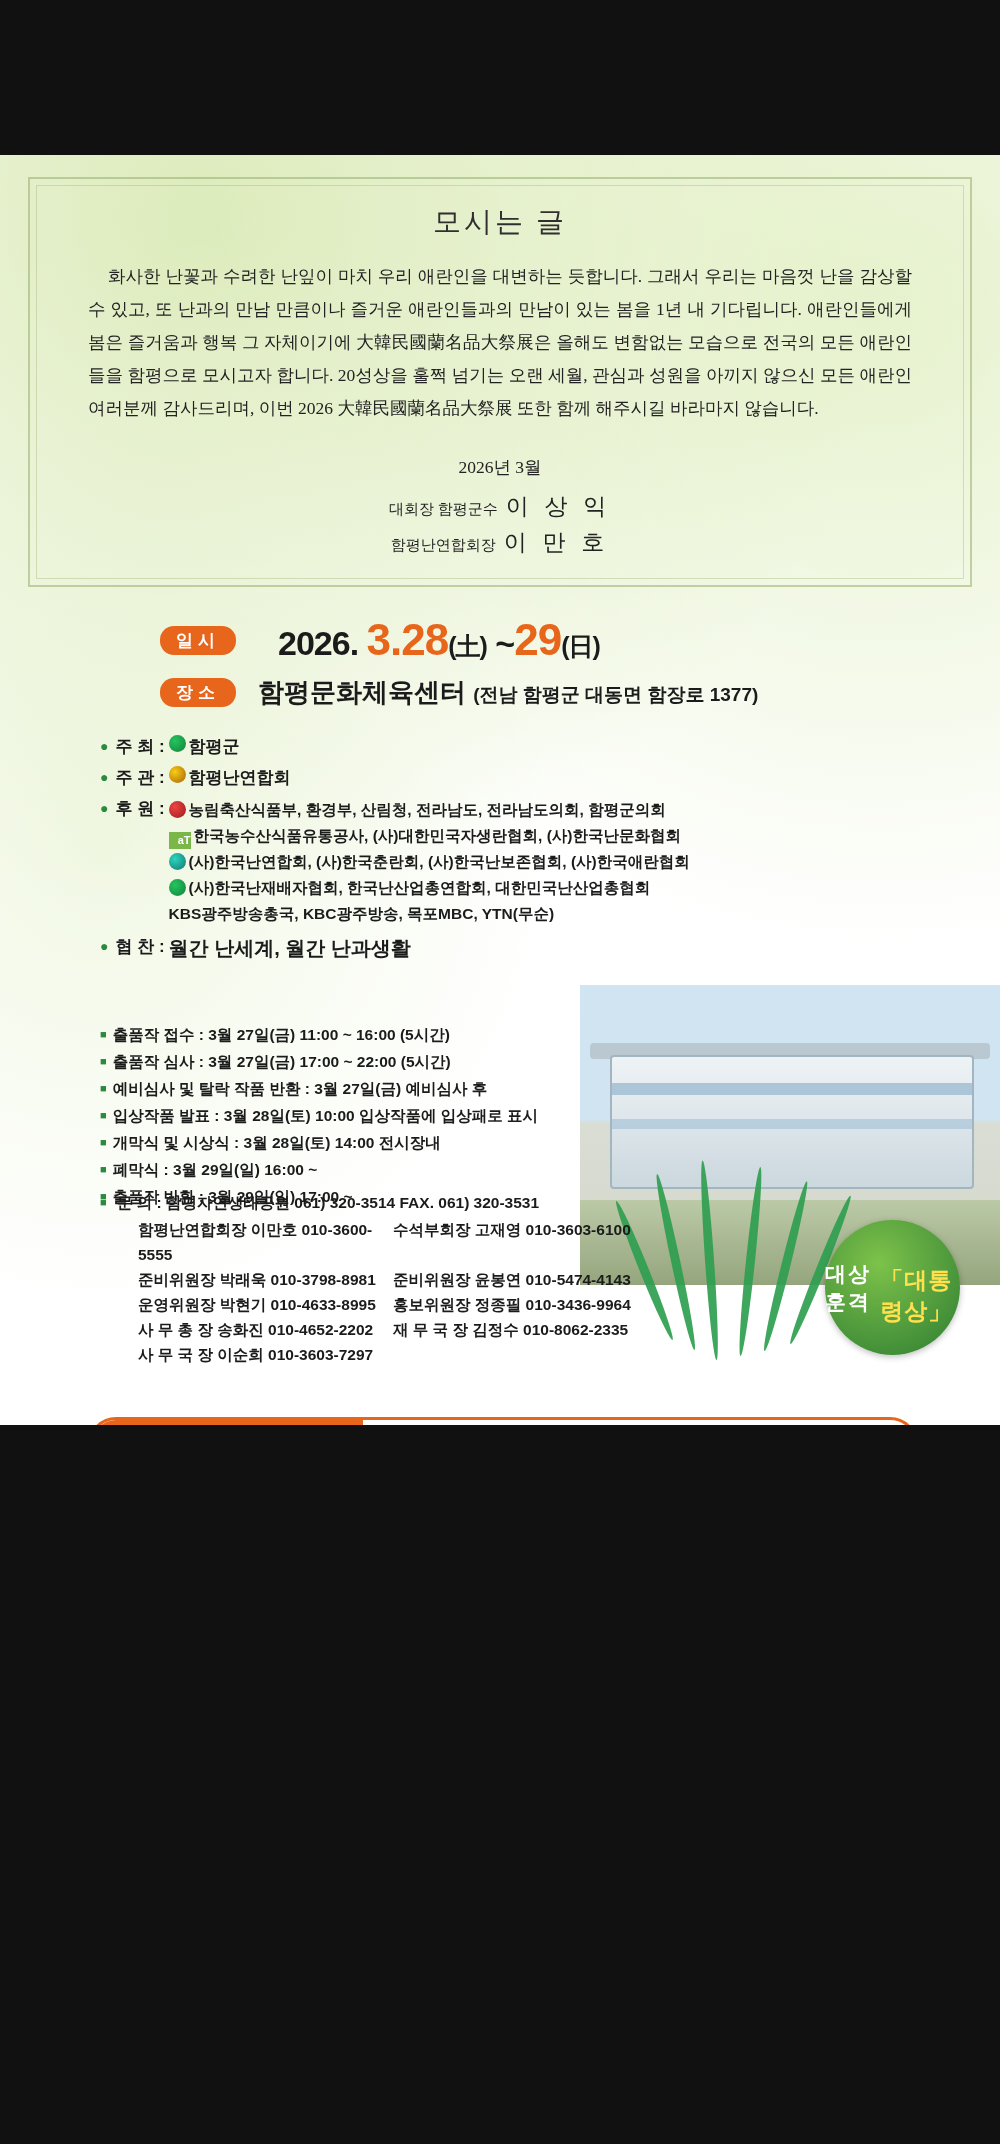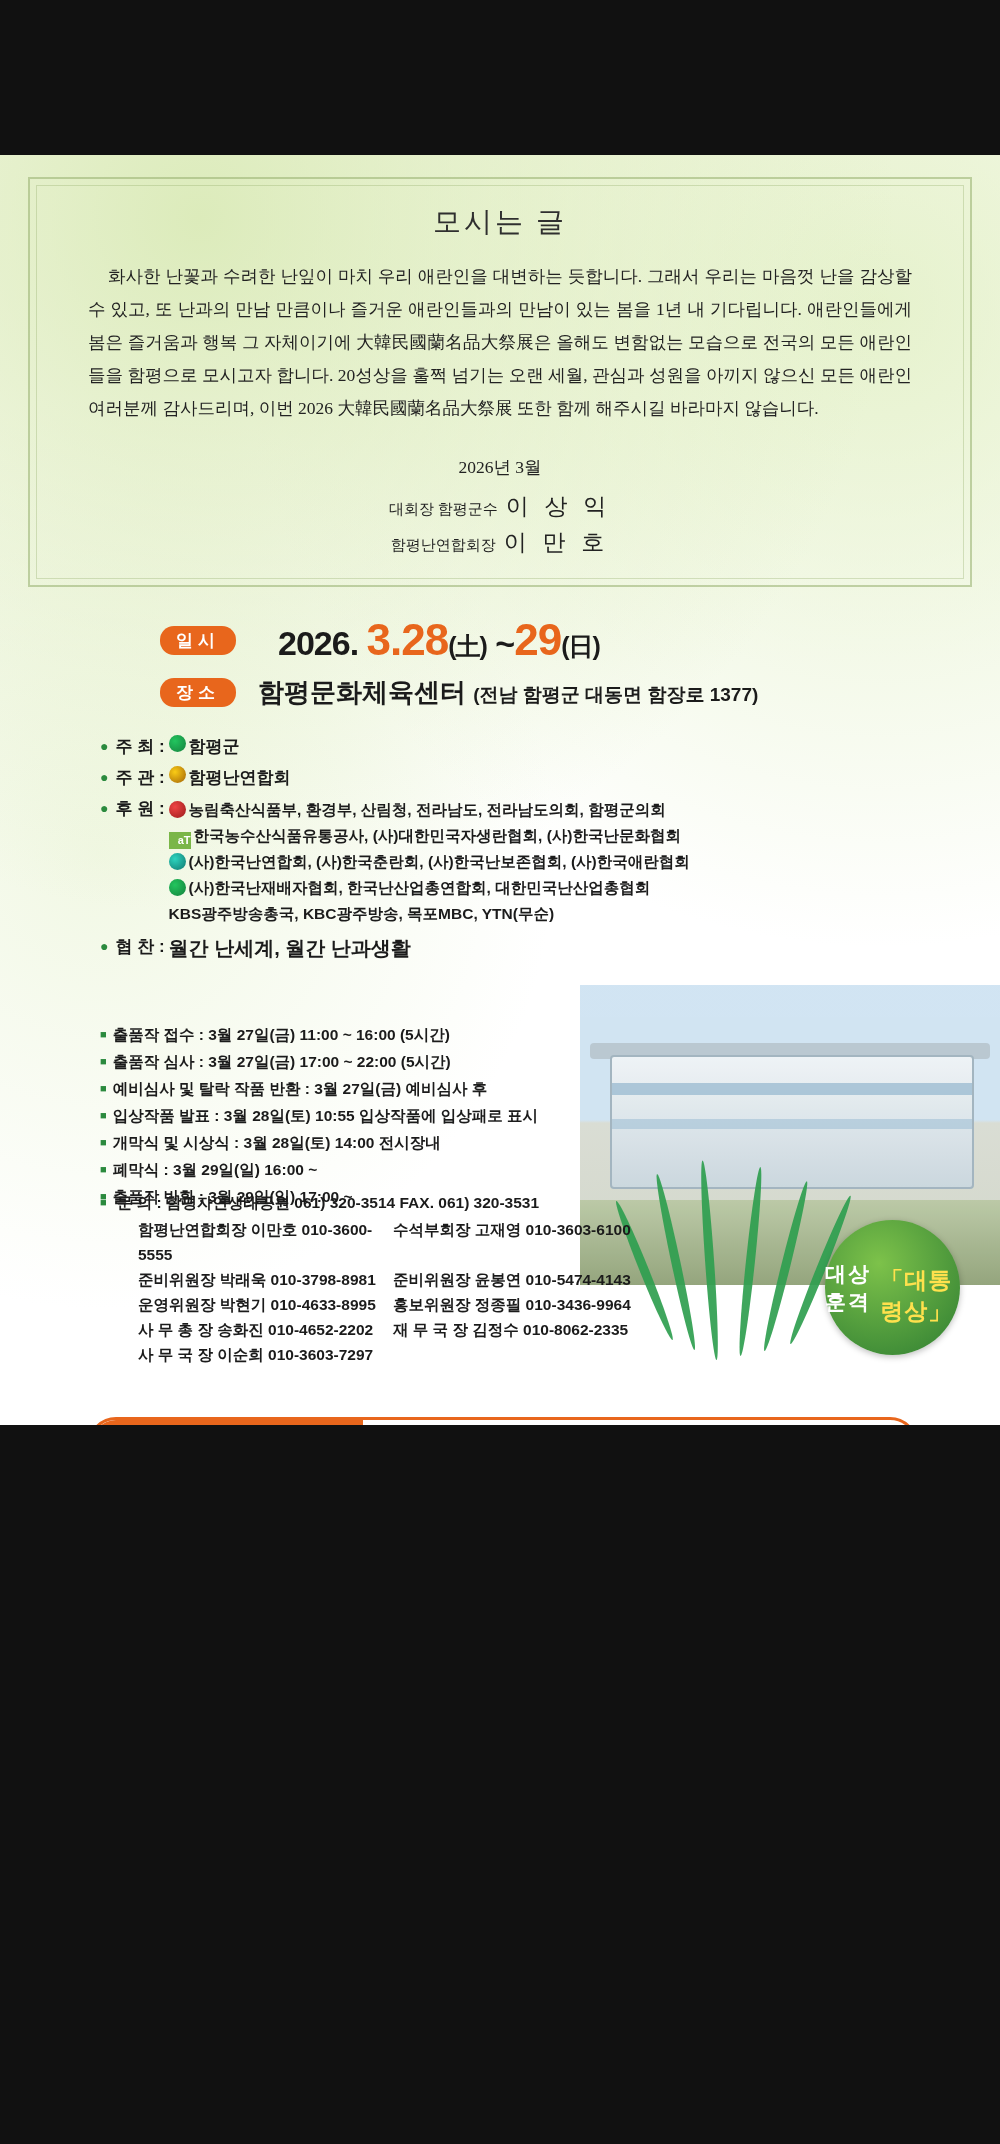--- a/index.html
+++ b/index.html
@@ -227,21 +227,21 @@
 
     <div class="seal">
       <div class="s1">대상 훈격</div>
       <div class="s2">「대통령상」</div>
     </div>
 
     <div class="sched">
       <div><span class="sq">■</span><span>출품작 접수 : 3월 27일(금) 11:00 ~ 16:00 (5시간)</span></div>
       <div><span class="sq">■</span><span>출품작 심사 : 3월 27일(금) 17:00 ~ 22:00 (5시간)</span></div>
       <div><span class="sq">■</span><span>예비심사 및 탈락 작품 반환 : 3월 27일(금) 예비심사 후</span></div>
-      <div><span class="sq">■</span><span>입상작품 발표 : 3월 28일(토) 10:55 입상작품에 입상패로 표시</span></div>
+      <div><span class="sq">■</span><span>입상작품 발표 : 3월 28일(토) 10:00 입상작품에 입상패로 표시</span></div>
       <div><span class="sq">■</span><span>개막식 및 시상식 : 3월 28일(토) 14:00 전시장내</span></div>
       <div><span class="sq">■</span><span>폐막식 : 3월 29일(일) 16:00 ~</span></div>
       <div><span class="sq">■</span><span>출품작 반환 : 3월 29일(일) 17:00 ~</span></div>
     </div>
 
     <div class="contact">
       <div class="hd">
         <span class="sq">■</span>
         <span>문 의 :</span>
         <span>함평자연생태공원 061) 320-3514    FAX. 061) 320-3531</span>

